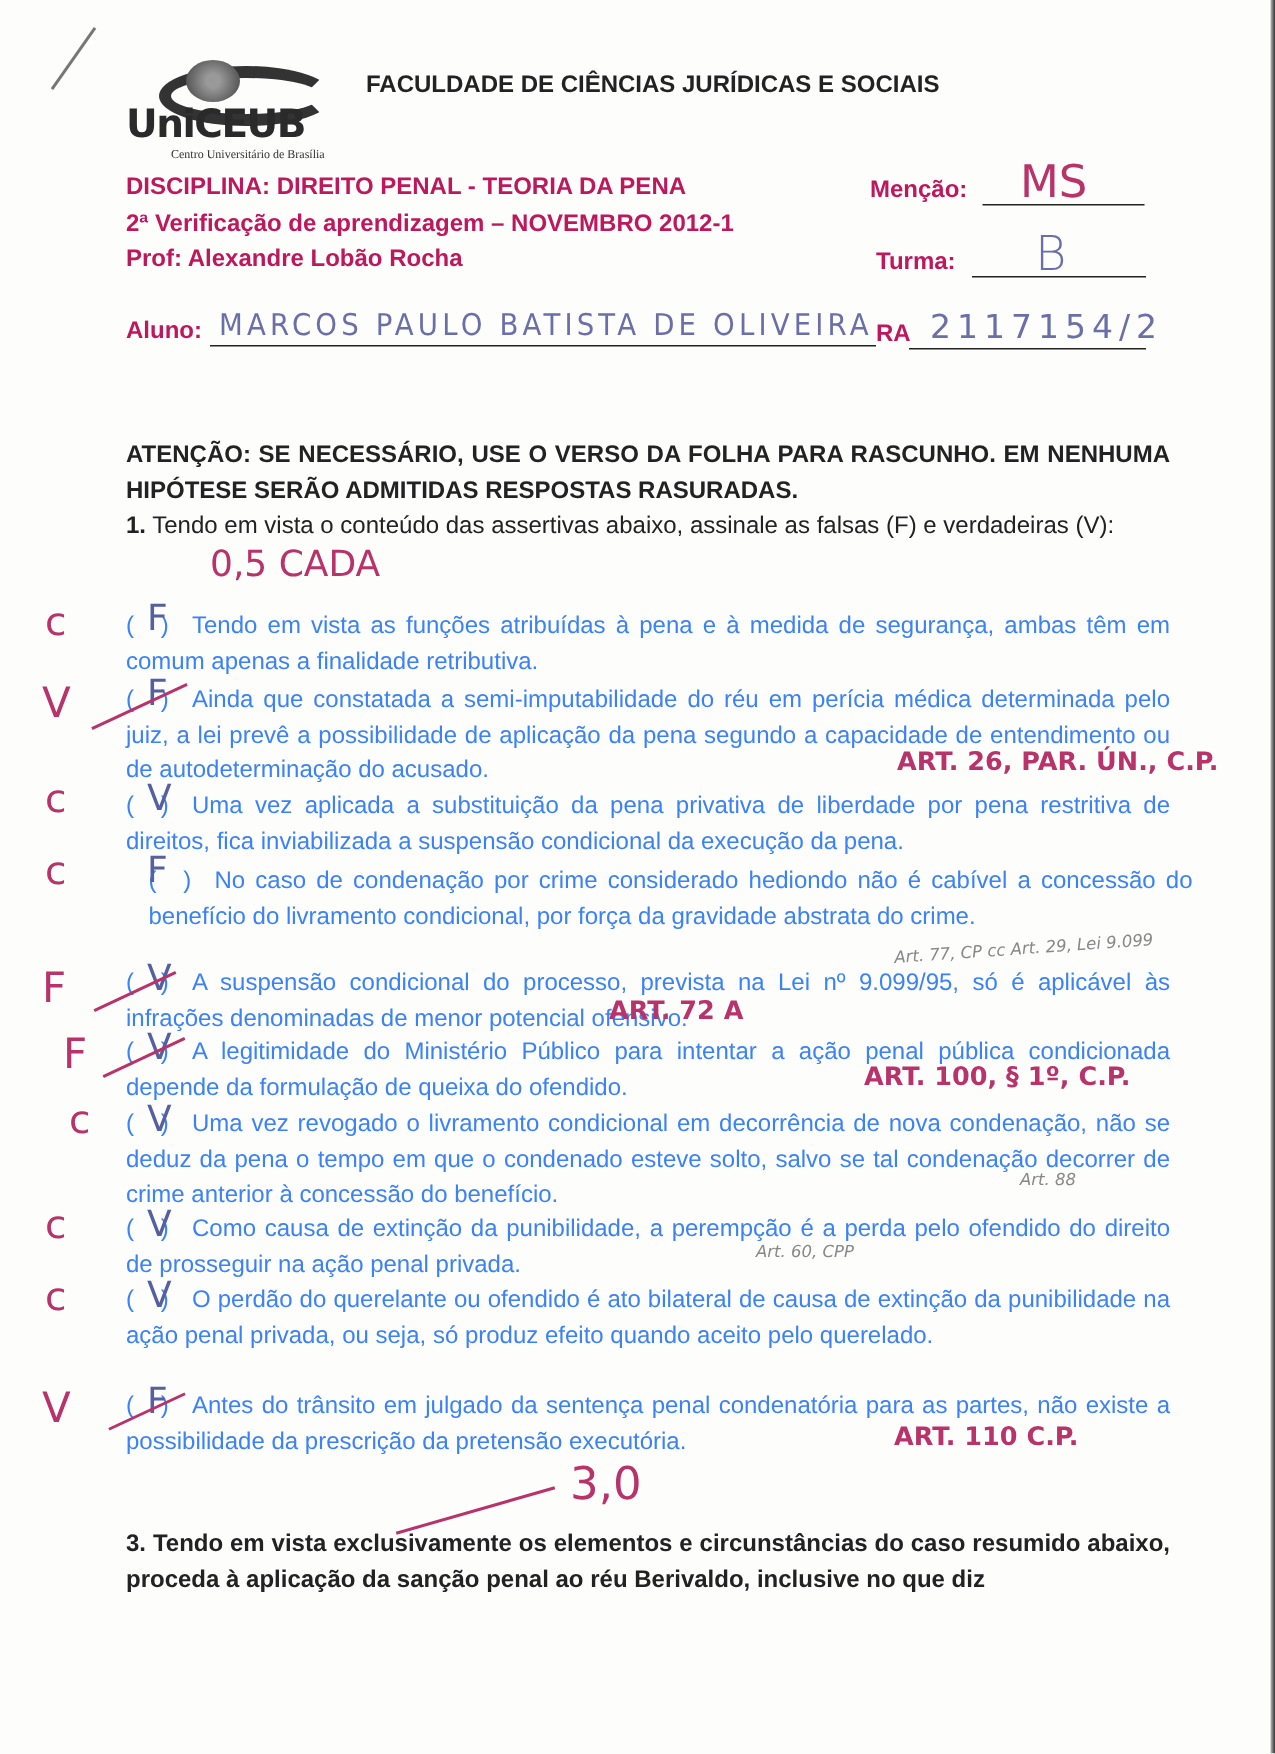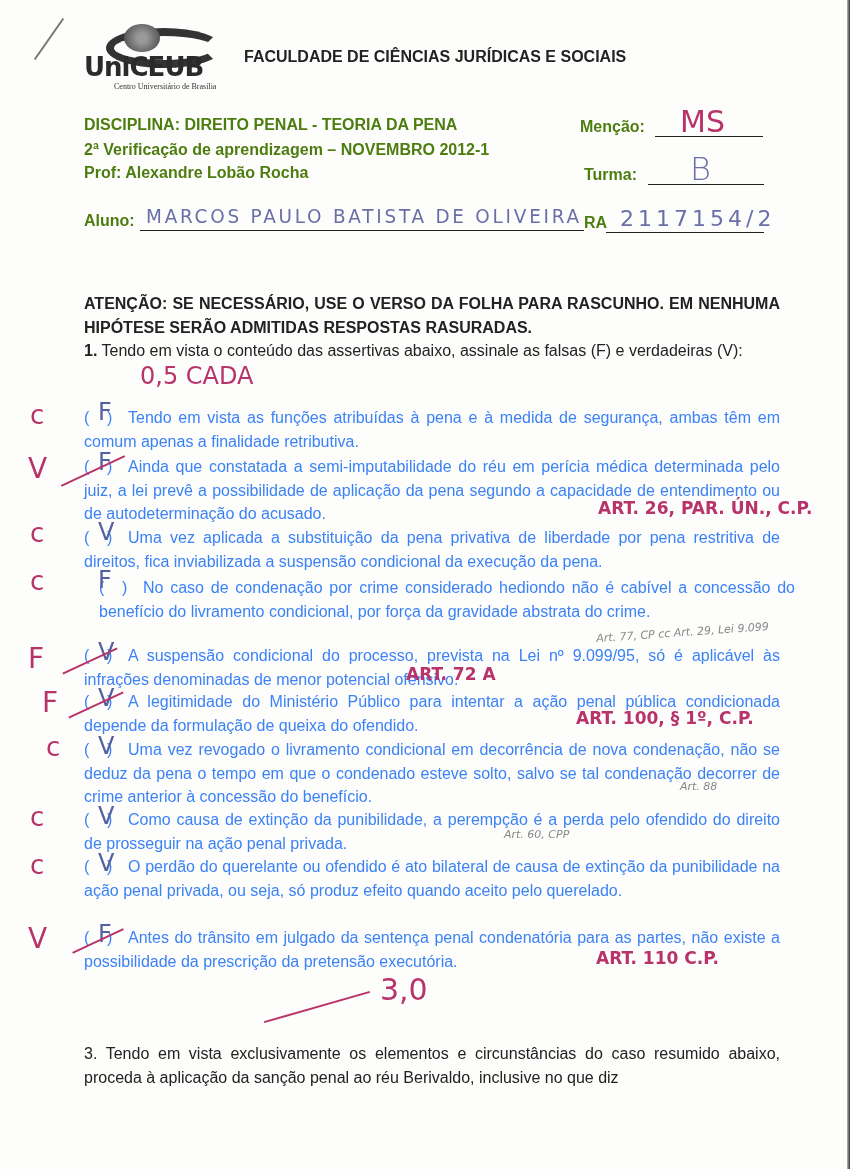--- a/index.html
+++ b/index.html
@@ -5,47 +5,47 @@
   html, body { margin:0; padding:0; }
   body {
     width:850px; height:1169px; position:relative; overflow:hidden;
     background:#fdfdfc; color:#1e1e1e;
     font-family:"Liberation Sans", sans-serif;
   }
   .scan-edge { position:absolute; right:0; top:0; width:3px; height:1169px; background:linear-gradient(to right,#bbb,#333); }
   .stray-mark { position:absolute; left:48px; top:14px; width:2px; height:50px; background:#777; transform:rotate(35deg); }
 
   
-  .logo { position:absolute; left:84px; top:24px; width:150px; height:70px;text-align:right; }
+  .logo { position:absolute; left:84px; top:40px; width:150px; height:70px;text-align:right; }
   .logo .orbit { position:absolute; left:22px; top:4px; width:100px; height:24px; border:8px solid #333; border-radius:50%; border-right-color:transparent; }
   .logo .globe { position:absolute; left:40px; top:0; width:36px; height:28px; border-radius:50%; background:radial-gradient(circle,#999 20%,#555 80%); }
   .logo .wordmark { position:absolute; left:0; top:28px; font-family:"DejaVu Sans", sans-serif; font-weight:bold; font-size:26px; letter-spacing:-1px; color:#2a2a2a; }
   .logo .tagline { position:absolute; left:30px; top:58px; font-family:"Liberation Serif", serif; font-size:8px; color:#333; }
 
   .faculty { position:absolute; left:244px; top:48px; font-weight:bold; font-size:16px; color:#222; }
 
-  .hdr { position:absolute; left:84px; font-weight:bold; font-size:16px; color:#4d7c0f; }
+  .hdr { position:absolute; left:84px; font-weight:bold; font-size:16px; color:#be185d; }
   .hdr-line { position:absolute; border-bottom:1.5px solid #222; }
   .hand { font-family:"DejaVu Sans", sans-serif; color:#b8336a; position:absolute; font-weight:normal; }
   .hand-blue { font-family:"DejaVu Sans", sans-serif; color:#6a6fa8; position:absolute; }
   .hand-grey { font-family:"DejaVu Sans", sans-serif; color:#888; position:absolute; font-style:italic; }
 
   .warning { position:absolute; left:84px; top:262px; width:696px; font-weight:bold; font-size:16px; line-height:24px; text-align:justify; text-align-last:left; color:#222;margin-top:30px; }
 
   .q-intro { position:absolute; left:84px; top:336px; width:696px; font-size:16px; line-height:30px; color:#222; }
   .q-intro b { font-weight:bold; }
 
   .item { position:absolute; left:84px; width:696px; font-size:16px; line-height:23.5px; text-align:justify; color:#3b82f6; }
   .item .paren { display:inline-block; width:44px; }
 
   .mark-c { position:absolute; font-family:"DejaVu Sans", sans-serif; color:#b8336a; font-size:26px; }
   .strike { position:absolute; height:2px; background:#b8336a; transform:rotate(-25deg); }
   .ans { position:absolute; font-family:"DejaVu Sans", sans-serif; font-size:24px; color:#5560a0; }
 
-  .q3 { position:absolute; left:84px; top:1018px; width:696px; font-weight:normal; font-size:16px; line-height:24px; text-align:justify; color:#222;margin-top:24px; }
+  .q3 { position:absolute; left:84px; top:1018px; width:696px; font-weight:bold; font-size:16px; line-height:24px; text-align:justify; color:#222; }
 </style>
 </head>
 <body>
 
 <div class="scan-edge"></div>
 <div class="stray-mark"></div>
 
 <div class="logo">
   <div class="orbit"></div>
   <div class="globe"></div>

